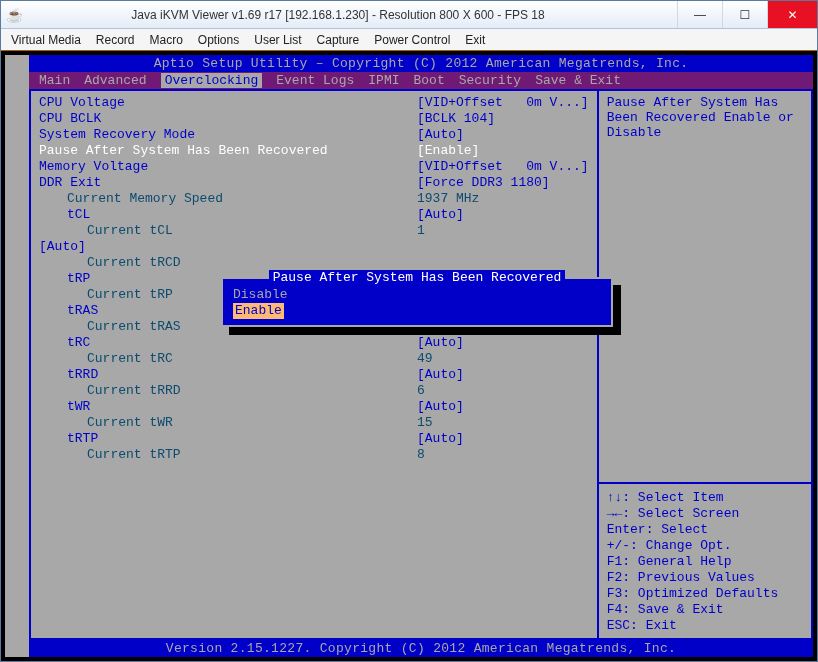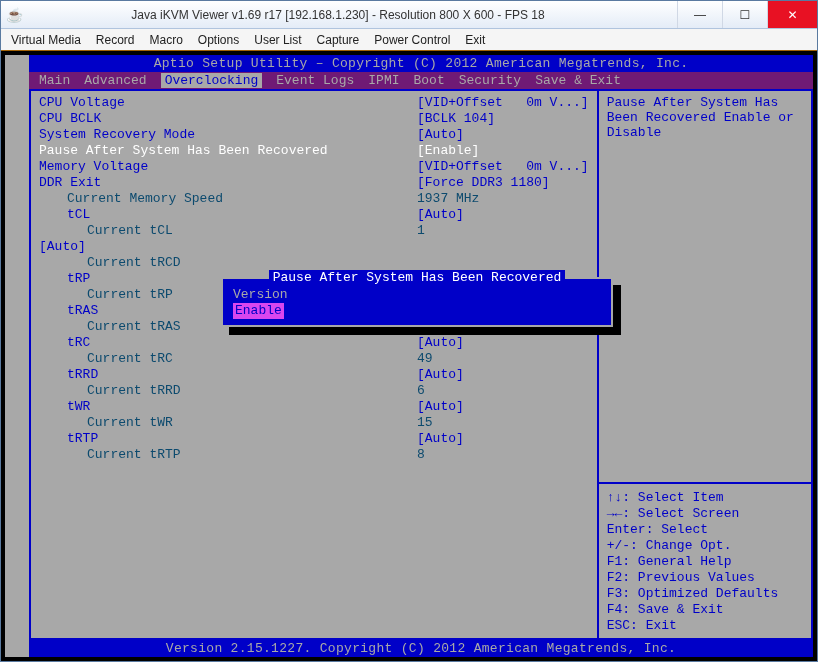--- a/index.html
+++ b/index.html
@@ -116,21 +116,21 @@
     box-shadow: 8px 8px 0 #000;
     padding-bottom: 6px;
   }
   .popup-title {
     text-align: center;
     margin-top: -9px;
     margin-bottom: 2px;
   }
   .popup-title span { background: #0000c8; padding: 0 4px; color: #fff; }
   .popup-opt { padding: 0 10px; line-height: 16px; }
-  .popup-opt.sel { background: #d946ef; color: #0000c8; display: inline-block; margin-left: 10px; padding: 0 2px; }
+  .popup-opt.sel { background: #fdba74; color: #0000c8; display: inline-block; margin-left: 10px; padding: 0 2px; }
 </style>
 </head>
 <body>
 
 <div class="window">
   <div class="titlebar">
     <div class="icon">☕</div>
     <div class="title">Java iKVM Viewer v1.69 r17 [192.168.1.230]  - Resolution 800 X 600 - FPS 18</div>
     <div class="btns">
       <div class="wbtn">
@@ -191,21 +191,21 @@
             <div class="row indent2 black"><span class="label">Current tRC</span><span class="val">49</span></div>
             <div class="row indent"><span class="label">tRRD</span><span class="val">[Auto]</span></div>
             <div class="row indent2 black"><span class="label">Current tRRD</span><span class="val">6</span></div>
             <div class="row indent"><span class="label">tWR</span><span class="val">[Auto]</span></div>
             <div class="row indent2 black"><span class="label">Current tWR</span><span class="val">15</span></div>
             <div class="row indent"><span class="label">tRTP</span><span class="val">[Auto]</span></div>
             <div class="row indent2 black"><span class="label">Current tRTP</span><span class="val">8</span></div>
             <div class="popup">
             <div class="popup-title"><span>Pause After System Has Been Recovered</span></div>
             <div id="popup-opts">
-                <div class="popup-opt">Version</div>
+                <div class="popup-opt">Disable</div>
                 <div><span class="popup-opt sel">Enable</span></div>
               </div>
           </div>
         </div>
         <div class="bios-side">
           <div class="help-text">Pause After System Has Been Recovered Enable or Disable</div>
           <div class="side-divider"></div>
           <div id="nav-block">
               <div style="line-height: 16px;">↑↓: Select Item</div>
               <div style="line-height: 16px;">→←: Select Screen</div>

